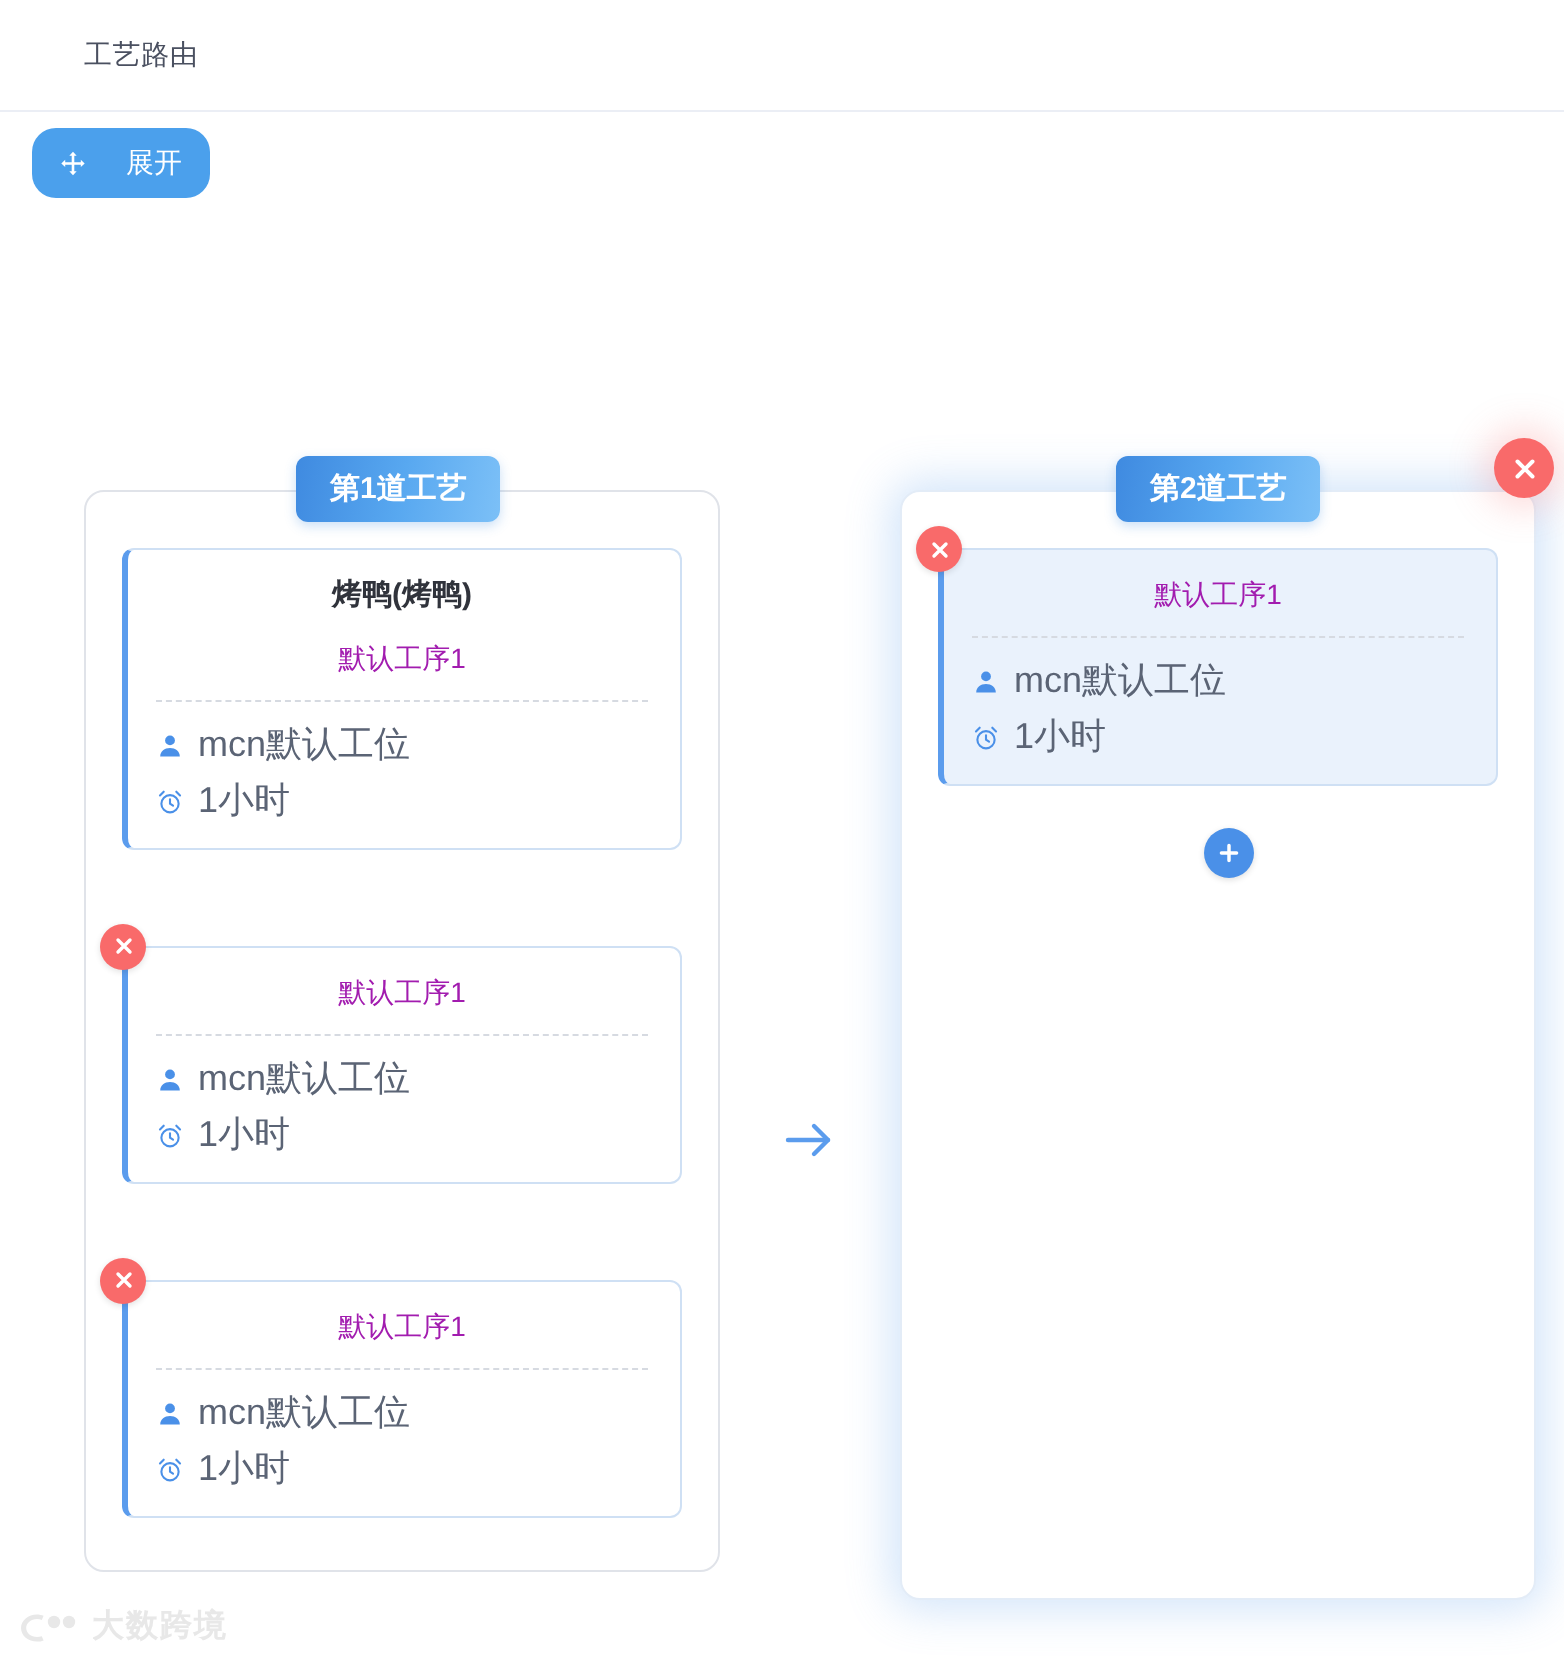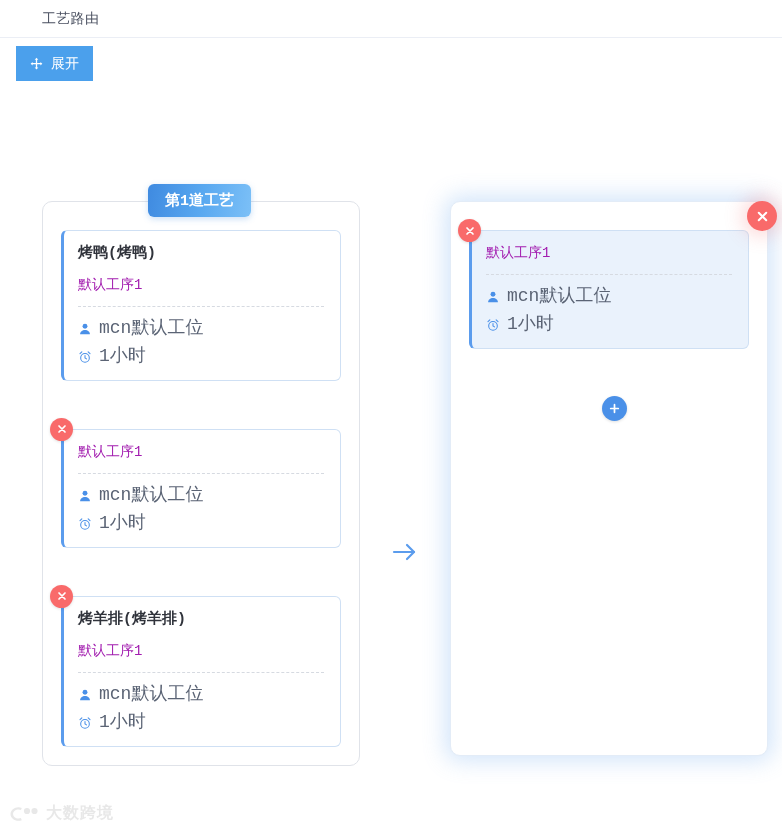--- a/index.html
+++ b/index.html
@@ -11,21 +11,21 @@
     height: 828px;
     background: #ffffff;
     font-family: "Liberation Sans", "DejaVu Sans", sans-serif;
     position: relative;
     overflow: hidden;
     -webkit-font-smoothing: antialiased;
   }
 
   
   .page-header {
-    height: 38px;
+    height: 56px;
     box-sizing: border-box;
     display: flex;
     align-items: center;
     padding-left: 42px;
     border-bottom: 1px solid #ebeef5;
   }
   .page-title {
     font-size: 14px;
     color: #4a5060;
     letter-spacing: 0.3px;
@@ -34,25 +34,25 @@
   
   .toolbar {
     padding: 8px 0 0 16px;
     height: 56px;
     box-sizing: border-box;
   }
   .expand-btn {
     display: inline-flex;
     align-items: center;
     justify-content: center;
-    gap: 8px;
+    gap: 20px;
     background: #4ba0ec;
     color: #ffffff;
     border: none;
-    border-radius: 0;
+    border-radius: 12px;
     height: 35px;
     padding: 0 14px;
     font-size: 14px;
     font-family: inherit;
     cursor: pointer;
   }
   .expand-btn .move-icon {
     display: inline-block;
     width: 13px;
     height: 13px;
@@ -63,22 +63,21 @@
   
   .canvas {
     position: relative;
     width: 782px;
     height: 731px;
   }
 
   
   .stage {
     position: absolute;
-    top: 107px;
-    font-family: Liberation Mono, monospace;
+    top: 133px;
   }
   .stage-1 { left: 42px; width: 318px; }
   .stage-2 { left: 450px; width: 318px; }
 
   .stage-title {
     position: absolute;
     top: -17px;
     z-index: 6;
     background: linear-gradient(100deg, #3f8ae0 0%, #58a8f0 52%, #7cc0f7 100%);
     color: #ffffff;
@@ -93,20 +92,21 @@
   .stage-2 .stage-title { left: 108px; }
 
   .stage-body {
     position: relative;
     border: 1px solid #e0e3e9;
     border-radius: 10px;
     background: #ffffff;
     box-sizing: border-box;
     padding: 28px 18px 18px 18px;
     min-height: 541px;
+    text-align: center;
   }
   .stage-2 .stage-body {
     border-color: #e3ecf7;
     box-shadow: 0 0 22px 5px rgba(108,170,238,0.30);
     min-height: 555px;
   }
 
   
   .card-wrap {
     position: relative;
@@ -338,21 +338,20 @@
         </div>
       </div>
 
       <div class="card-wrap">
         <div class="close-badge on-card">
           <svg width="12" height="12" viewBox="0 0 24 24" fill="none" stroke="#ffffff" stroke-width="3.4" stroke-linecap="round" aria-hidden="true">
             <path d="M6 6 L18 18 M18 6 L6 18"></path>
           </svg>
         </div>
         <div class="card">
-          <div class="card-title">烤羊排(烤羊排)</div>
           <div class="card-sub">默认工序1</div>
           <hr class="card-divider">
           <div class="card-meta">
             <span class="m-icon">
               <svg width="14" height="14" viewBox="0 0 24 24" fill="#4a90e8" aria-hidden="true">
                 <circle cx="12" cy="7.2" r="4.2"></circle>
                 <path d="M3.6 21c0-4.3 3.8-7.2 8.4-7.2s8.4 2.9 8.4 7.2z"></path>
               </svg>
             </span>
             <span>mcn默认工位</span>
@@ -368,20 +367,21 @@
             </span>
             <span>1小时</span>
           </div>
         </div>
       </div>
 
     </div>
   </div>
 
   <div class="stage stage-2">
+    <div class="stage-title">第2道工艺</div>
     <div class="stage-body">
 
       <div class="card-wrap">
         <div class="close-badge on-card">
           <svg width="12" height="12" viewBox="0 0 24 24" fill="none" stroke="#ffffff" stroke-width="3.4" stroke-linecap="round" aria-hidden="true">
             <path d="M6 6 L18 18 M18 6 L6 18"></path>
           </svg>
         </div>
         <div class="card selected">
           <div class="card-sub">默认工序1</div>

